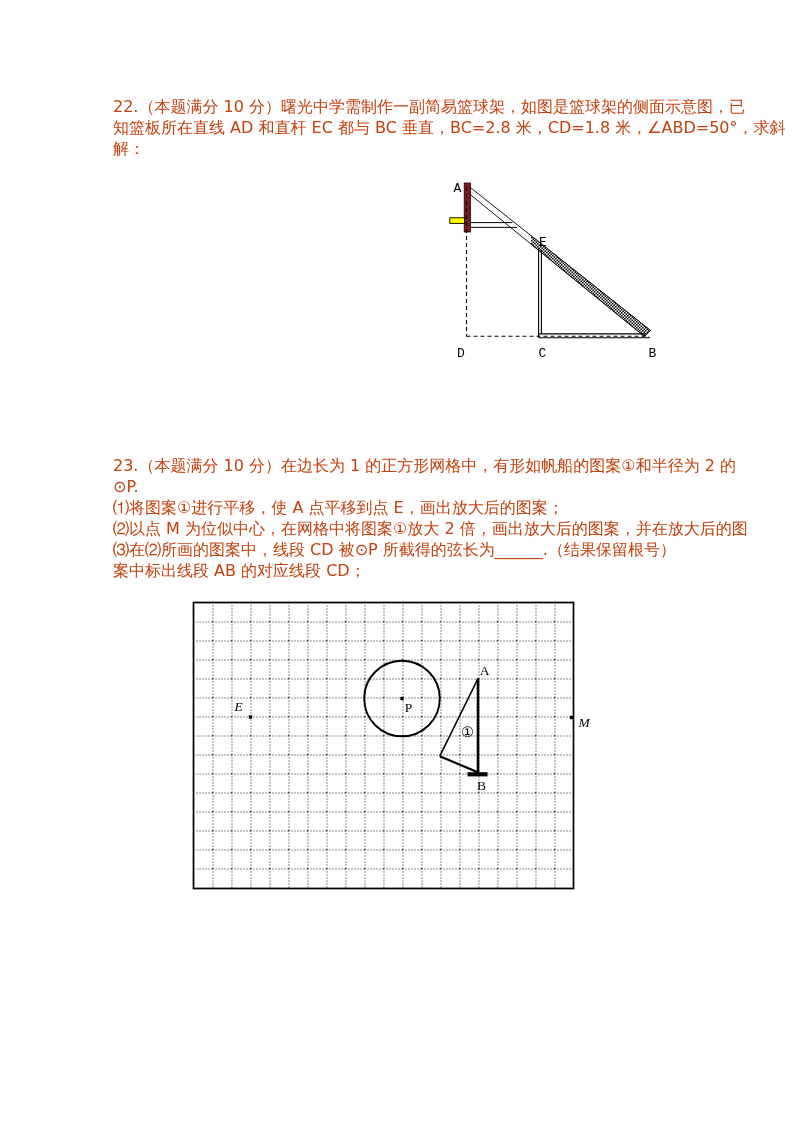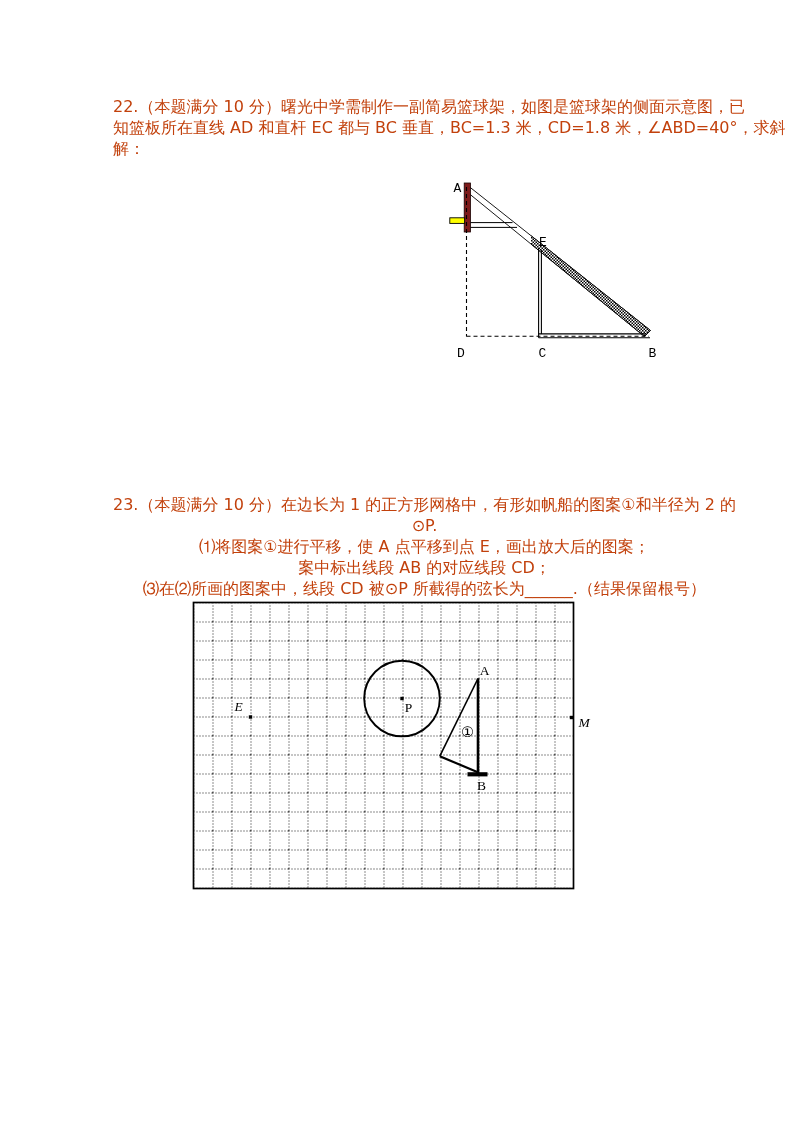--- a/index.html
+++ b/index.html
@@ -13,21 +13,21 @@
     color: #000;
   }
   .textblock { position: absolute; }
   .tline {
     white-space: pre;
     font-size: 16px;
     line-height: 21px;
     color: #c2410c;
   }
   .p22 { left: 113px; top: 96px; }
-  .p23 { left: 113px; top: 494px; text-align: center; }
+  .p23 { left: 113px; top: 455px; }
   .figsvg { position: absolute; }
   .fig22 { left: 438px; top: 176px; }
   .fig23 { left: 185px; top: 594px; }
   .figlabel-mono {
     font-family: "Liberation Mono", "DejaVu Sans Mono", monospace;
     font-size: 13px;
     fill: #000;
   }
   .figlabel-serif {
     font-family: "Liberation Serif", "DejaVu Serif", serif;
@@ -36,21 +36,21 @@
   }
   .figlabel-serif.it { font-style: italic; }
 </style>
 </head>
 <body>
 
 <div class="page">
 
   <div class="textblock p22">
     <div class="tline">22.（本题满分 10 分）曙光中学需制作一副简易篮球架，如图是篮球架的侧面示意图，已</div>
-    <div class="tline">知篮板所在直线 AD 和直杆 EC 都与 BC 垂直，BC=1.3 米，CD=1.8 米，∠ABD=40°，求斜</div>
+    <div class="tline">知篮板所在直线 AD 和直杆 EC 都与 BC 垂直，BC=2.8 米，CD=1.8 米，∠ABD=50°，求斜</div>
     <div class="tline">解：</div>
   </div>
 
   <svg class="figsvg fig22" width="232" height="192" viewBox="438 176 232 192">
     <defs>
       <pattern id="hatch" width="3" height="3" patternUnits="userSpaceOnUse">
         <rect width="3" height="3" fill="#ffffff"></rect>
         <rect x="0" y="0" width="1.5" height="1.5" fill="#000000"></rect>
         <rect x="1.5" y="1.5" width="1.5" height="1.5" fill="#000000"></rect>
       </pattern>
@@ -82,22 +82,23 @@
     <text class="figlabel-mono" x="543" y="246" text-anchor="middle">E</text>
     <text class="figlabel-mono" x="461" y="356.5" text-anchor="middle">D</text>
     <text class="figlabel-mono" x="542.5" y="356.5" text-anchor="middle">C</text>
     <text class="figlabel-mono" x="652.5" y="356.5" text-anchor="middle">B</text>
   </svg>
 
   <div class="textblock p23">
     <div class="tline">23.（本题满分 10 分）在边长为 1 的正方形网格中，有形如帆船的图案①和半径为 2 的</div>
     <div class="tline">⊙P.</div>
     <div class="tline">⑴将图案①进行平移，使 A 点平移到点 E，画出放大后的图案；</div>
+    <div class="tline">⑵以点 M 为位似中心，在网格中将图案①放大 2 倍，画出放大后的图案，并在放大后的图</div>
+    <div class="tline">⑶在⑵所画的图案中，线段 CD 被⊙P 所截得的弦长为______.（结果保留根号）</div>
     <div class="tline">案中标出线段 AB 的对应线段 CD；</div>
-    <div class="tline">⑶在⑵所画的图案中，线段 CD 被⊙P 所截得的弦长为______.（结果保留根号）</div>
   </div>
 
   <svg class="figsvg fig23" width="420" height="306" viewBox="185 594 420 306">
     <defs>
       <pattern id="gridDots" width="19" height="19" x="212.5" y="621.5" patternUnits="userSpaceOnUse">
         <line x1="0.5" y1="0" x2="0.5" y2="19" stroke="#000" stroke-width="0.9" stroke-dasharray="1 2"></line>
         <line x1="0" y1="0.5" x2="19" y2="0.5" stroke="#000" stroke-width="0.9" stroke-dasharray="1 2"></line>
       </pattern>
     </defs>
 

